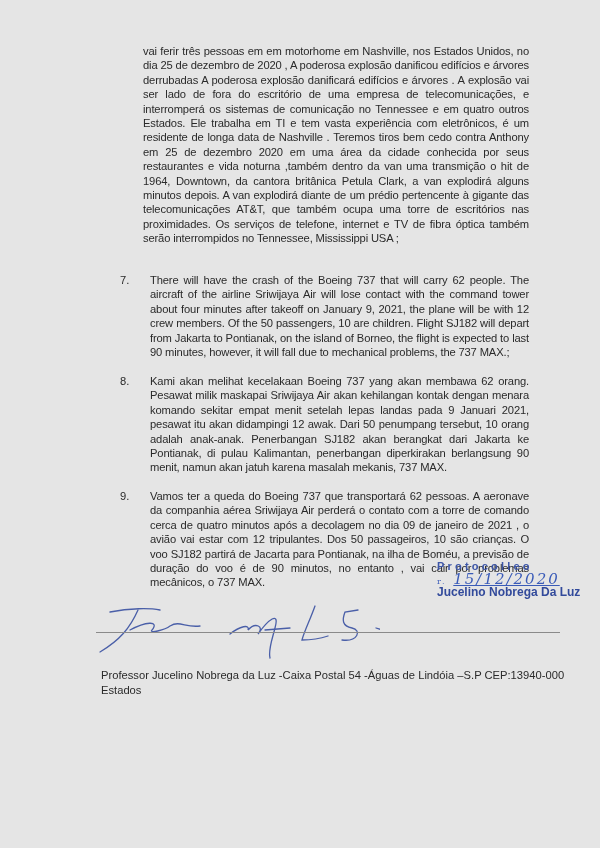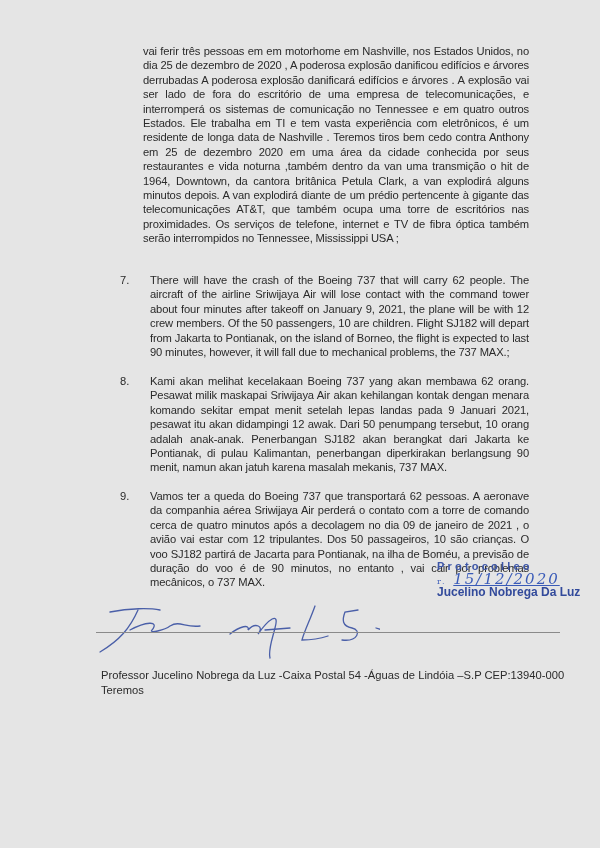--- a/index.html
+++ b/index.html
@@ -63,16 +63,16 @@
       <span style="font-size:8px;font-style:normal;">r.</span>
       <span style="text-decoration:underline;">15/12/2020</span>
     </div>
     <div class="t3">Jucelino Nobrega Da Luz</div>
   </div>
 
   <div class="sigline"></div>
 
   <div class="address">
     <div>Professor Jucelino Nobrega da Luz  -Caixa Postal  54  -Águas de Lindóia –S.P  CEP:13940-000</div>
-    <div>Teremos</div>
+    <div>Estados</div>
   </div>
 
 </div>
 
 </body></html>

